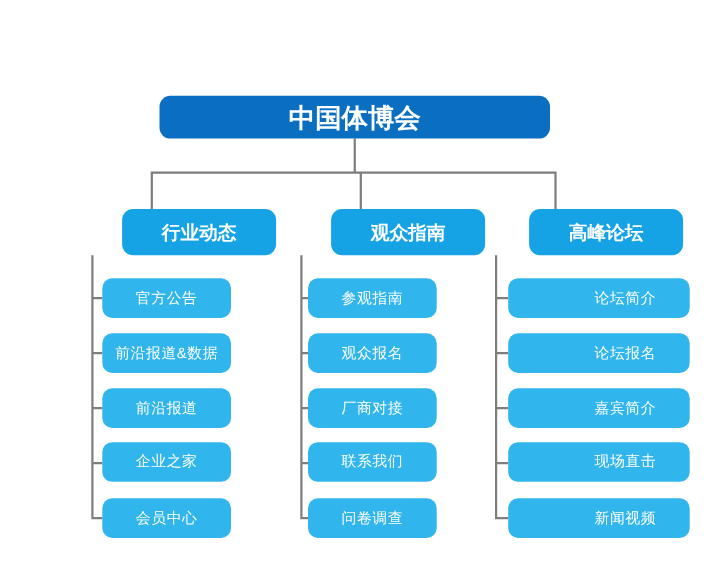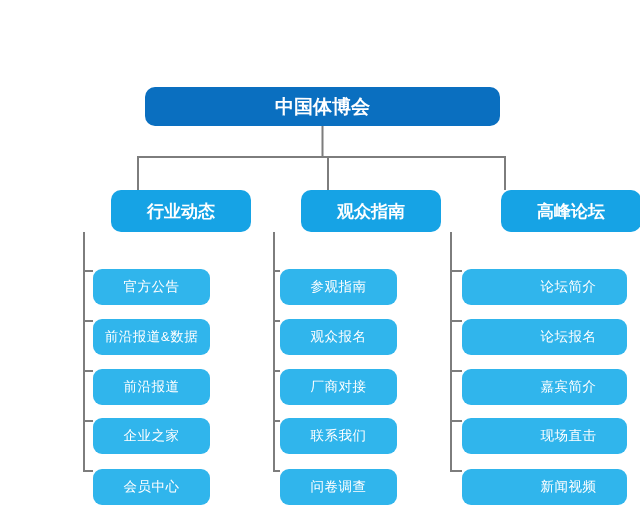--- a/index.html
+++ b/index.html
@@ -28,42 +28,41 @@
     justify-content: center;
     color: var(--node-text, #ffffff);
     text-align: center;
     white-space: nowrap;
     border-radius: 10px;
   }
   .root {
     left: 145px; top: 87px;
     width: 355px; height: 39px;
     background: var(--root-node, #0a6fc0);
-    font-size: 19px;
+    font-size: 24px;
     font-weight: bold;
   }
   .branch {
     top: 190px;
     width: 140px; height: 42px;
     background: var(--branch-node, #16a3e5);
     font-size: 17px;
     font-weight: bold;
     margin-left: 43px;
   }
   .b0 { left: 68px; }
   .b1 { left: 258px; }
-  .b2 { left: 458px; }
+  .b2 { left: 438px; }
   .child {
     width: 117px; height: 36px;
     background: var(--child-node, #30b5ec);
     font-size: 13.5px;
     font-weight: normal;
     border-radius: 9px;
     letter-spacing: 0.5px;
-    margin-top: 16px;
   }
   .col0 { left: 93px; }
   .col1 { left: 280px; }
   .col2 { left: 462px; padding-left: 48px; }
   .r0 { top: 253px; }
   .r1 { top: 303px; }
   .r2 { top: 353px; }
   .r3 { top: 402px; }
   .r4 { top: 453px; }
 </style>

